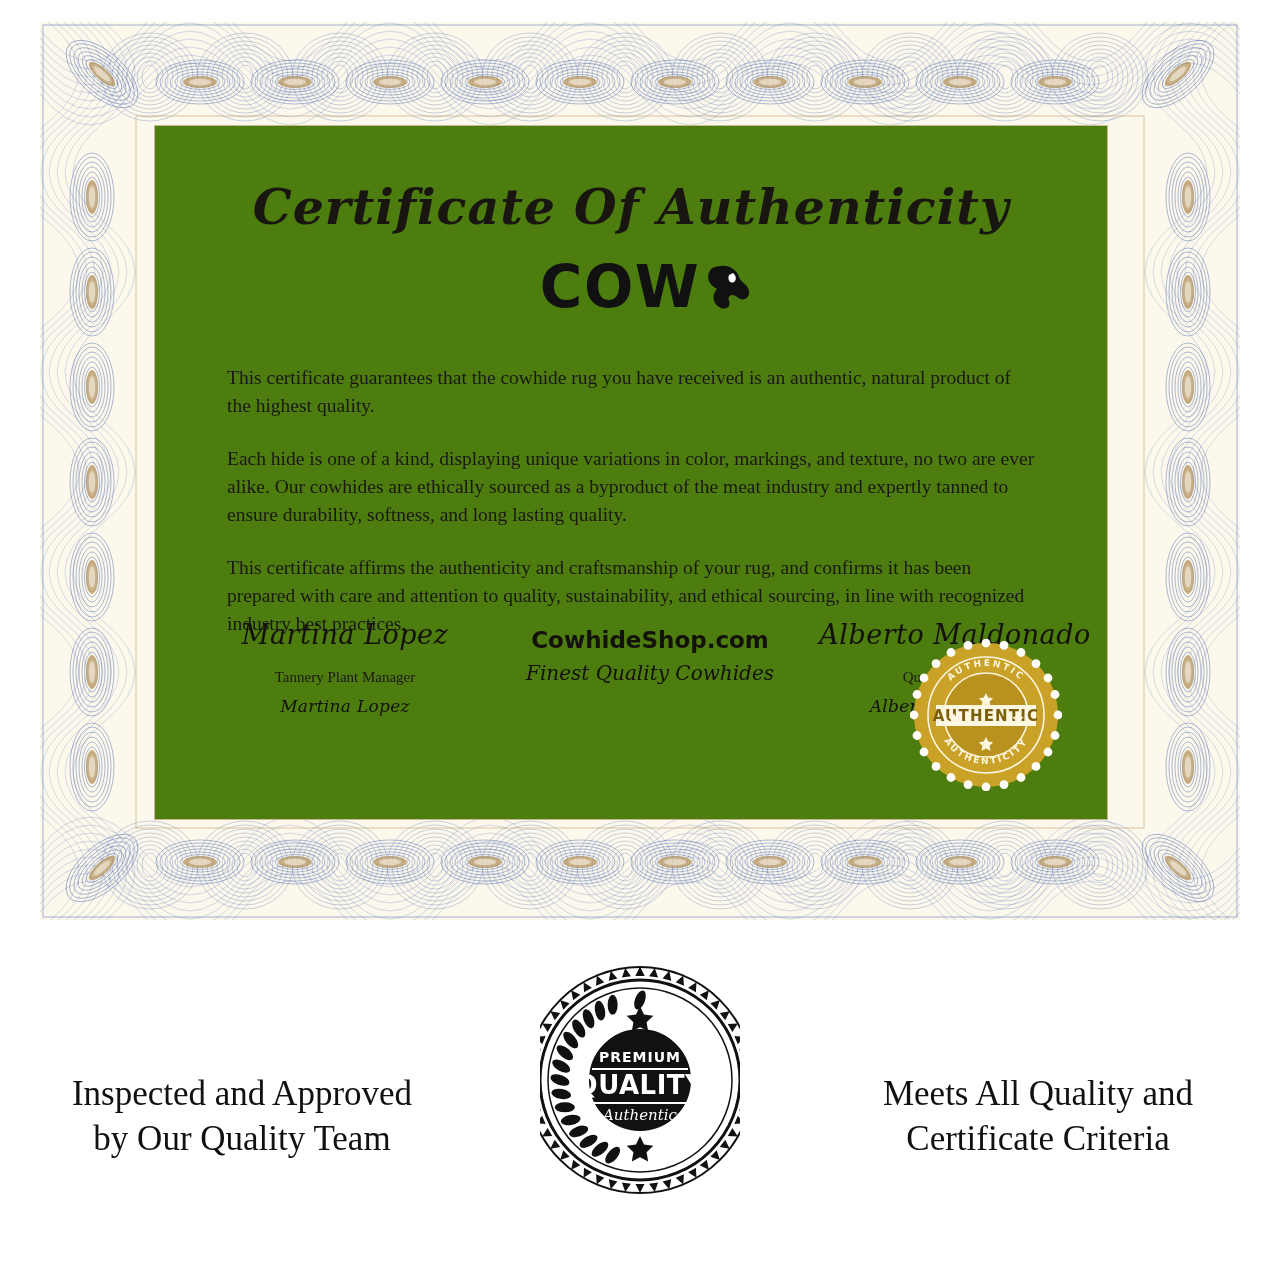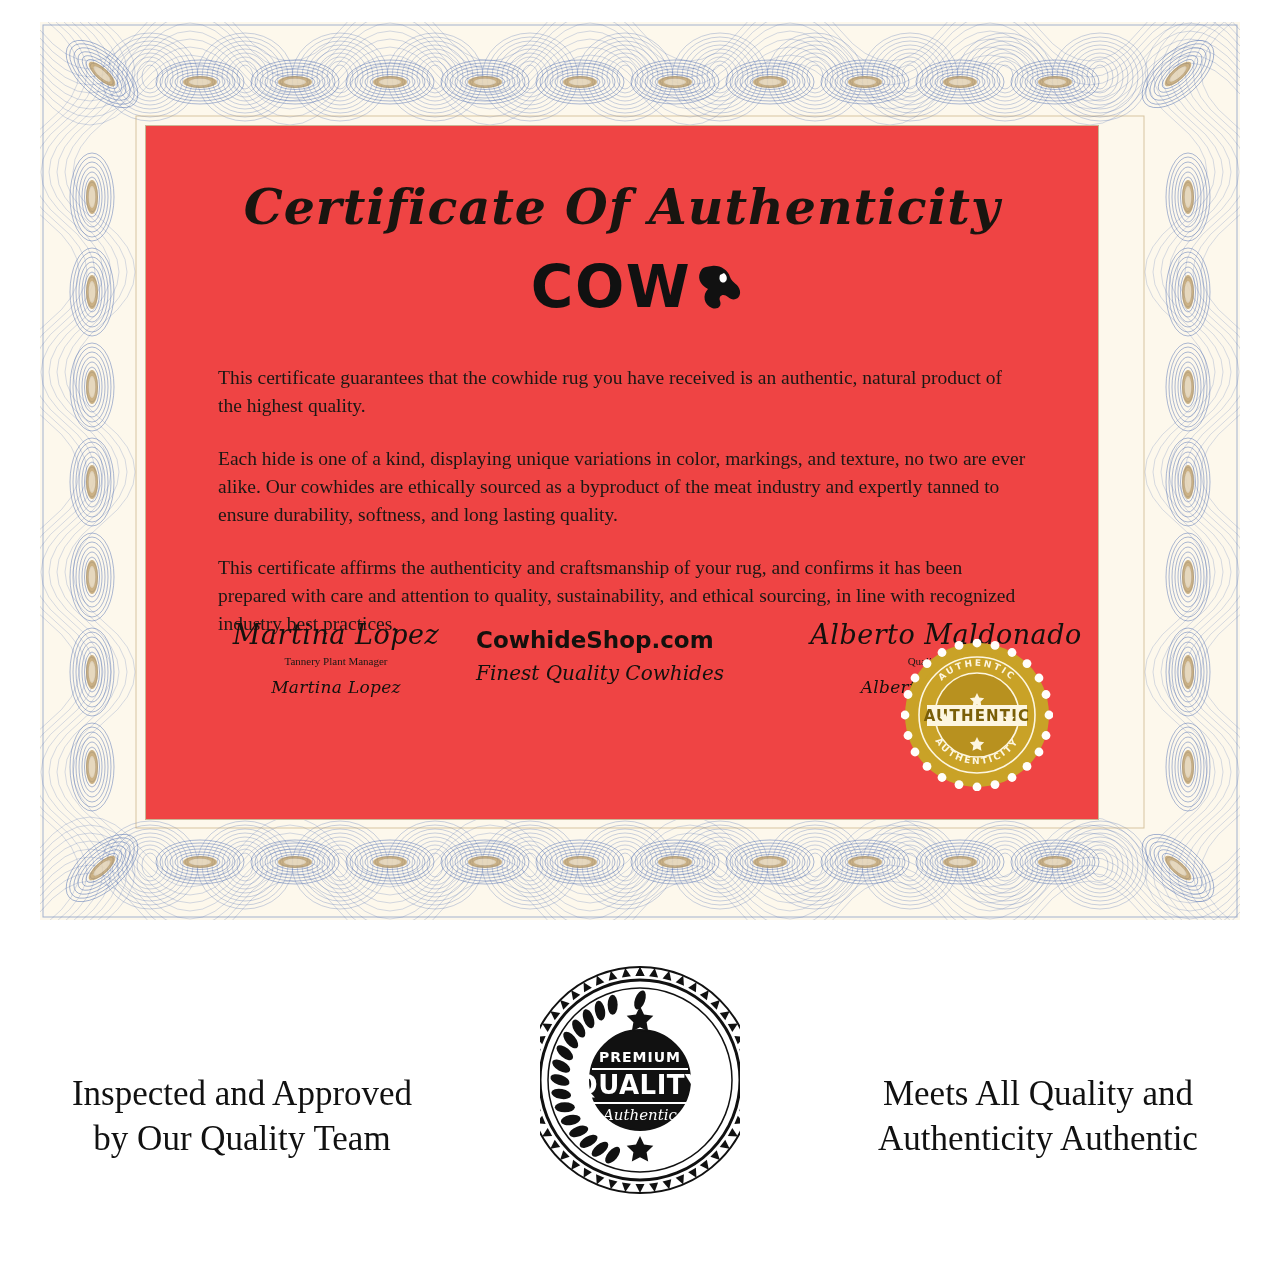--- a/index.html
+++ b/index.html
@@ -33,25 +33,25 @@
   }
   .guilloche svg {
     position: absolute;
     left: 0;
     top: 0;
   }
 
   
   .inner-panel {
     position: absolute;
-    left: 105px;
+    left: 114px;
     top: 103px;
     width: 954px;
     height: 695px;
-    background: #ef4444;
+    background: #4d7c0f;
     border: 1px solid #c9b896;
     box-sizing: border-box;
     z-index: 5;
   }
 
   .cert-title {
     text-align: center;
     font-family: "DejaVu Serif", serif;
     font-style: italic;
     font-weight: 700;
@@ -109,36 +109,36 @@
   }
   .sig-name {
     font-family: "DejaVu Serif", serif;
     font-style: italic;
     font-size: 27px;
     color: #14110d;
     letter-spacing: 0.5px;
   }
   .sig-role {
     font-family: "Liberation Serif", serif;
-    font-size: 11px;
+    font-size: 15px;
     color: #1b1814;
-    margin-top: 2px;
+    margin-top: 16px;
     padding-top: 3px;
   }
   .sig-hand {
     font-family: "DejaVu Serif", serif;
     font-style: italic;
     font-size: 17px;
     color: #14110d;
     margin-top: 10px;
     letter-spacing: 0.3px;
   }
   .center-block {
     position: absolute;
-    text-align: left;
+    text-align: center;
   }
   .center-url {
     font-family: "DejaVu Sans", sans-serif;
     font-weight: 700;
     font-size: 23px;
     color: #14110d;
   }
   .center-tag {
     font-family: "DejaVu Serif", serif;
     font-style: italic;
@@ -580,15 +580,15 @@
         <rect x="-48" y="-12" width="96" height="2" fill="#ffffff"></rect>
         <text x="0" y="14" text-anchor="middle" font-family="DejaVu Sans, sans-serif" font-size="26" font-weight="700" fill="#ffffff" letter-spacing="0.5">QUALITY</text>
         <rect x="-48" y="22" width="96" height="2" fill="#ffffff"></rect>
         <text x="0" y="40" text-anchor="middle" font-family="DejaVu Serif, serif" font-style="italic" font-size="15" fill="#ffffff">Authentic</text>
       </g>
     </svg>
   </div>
 
   <div class="bottom-text bottom-right">
     <div>Meets All Quality and</div>
-    <div>Authenticity Authentic</div>
+    <div>Certificate Criteria</div>
   </div>
 </div>
 
 </body></html>

